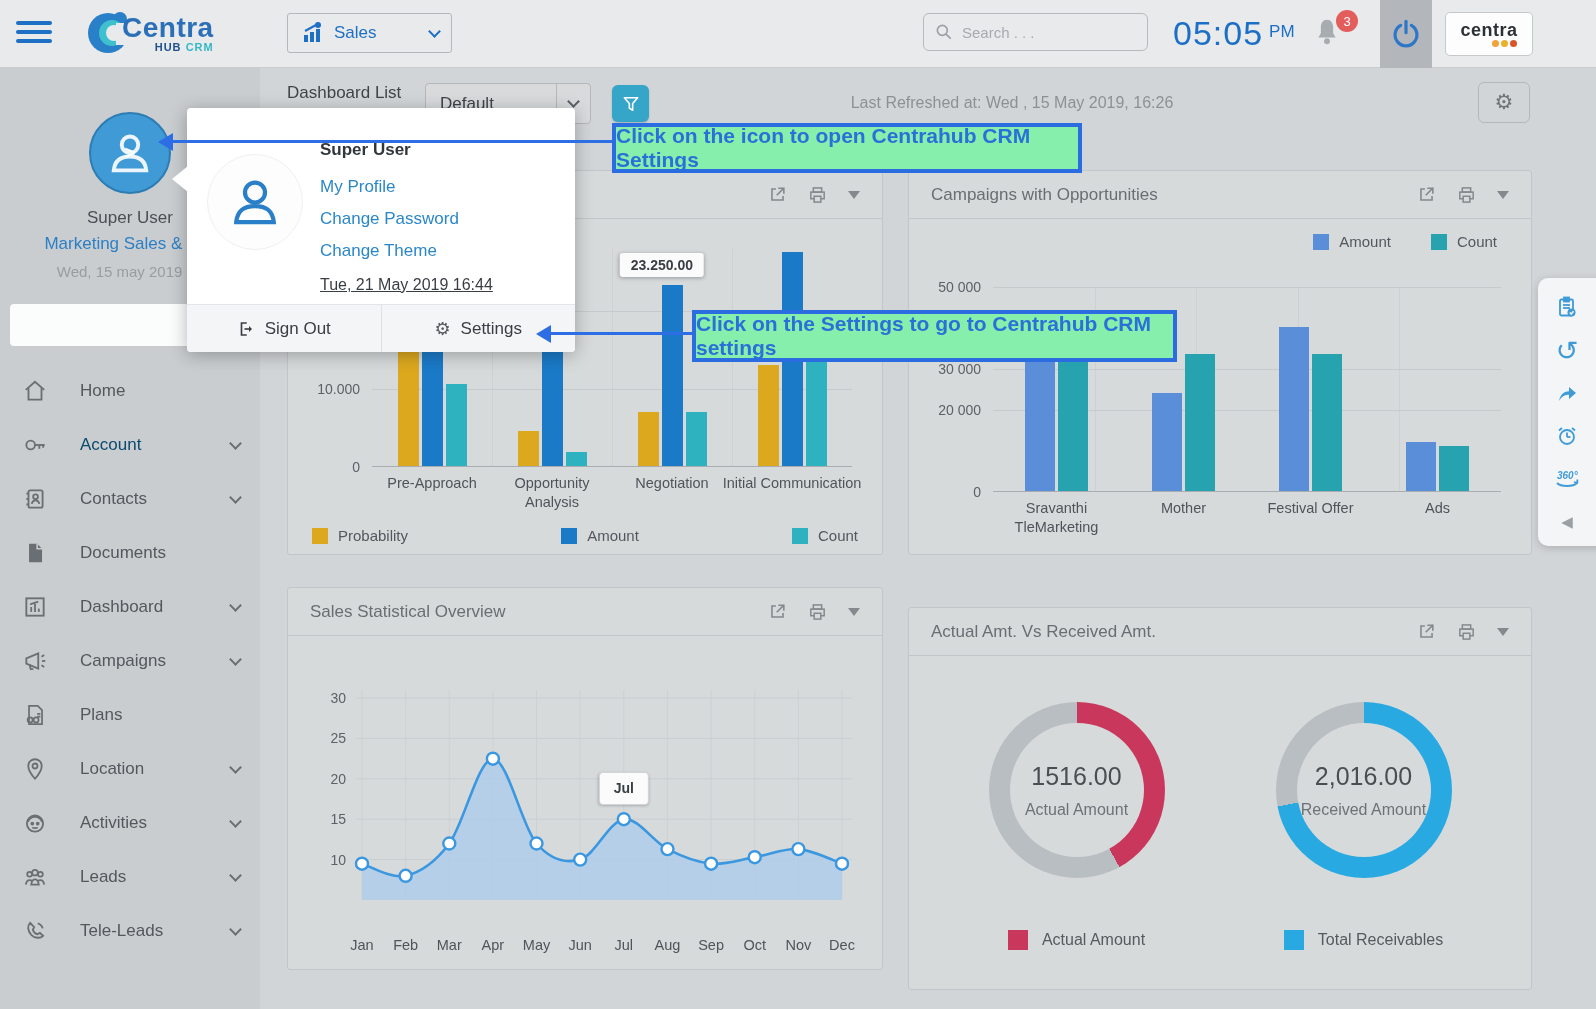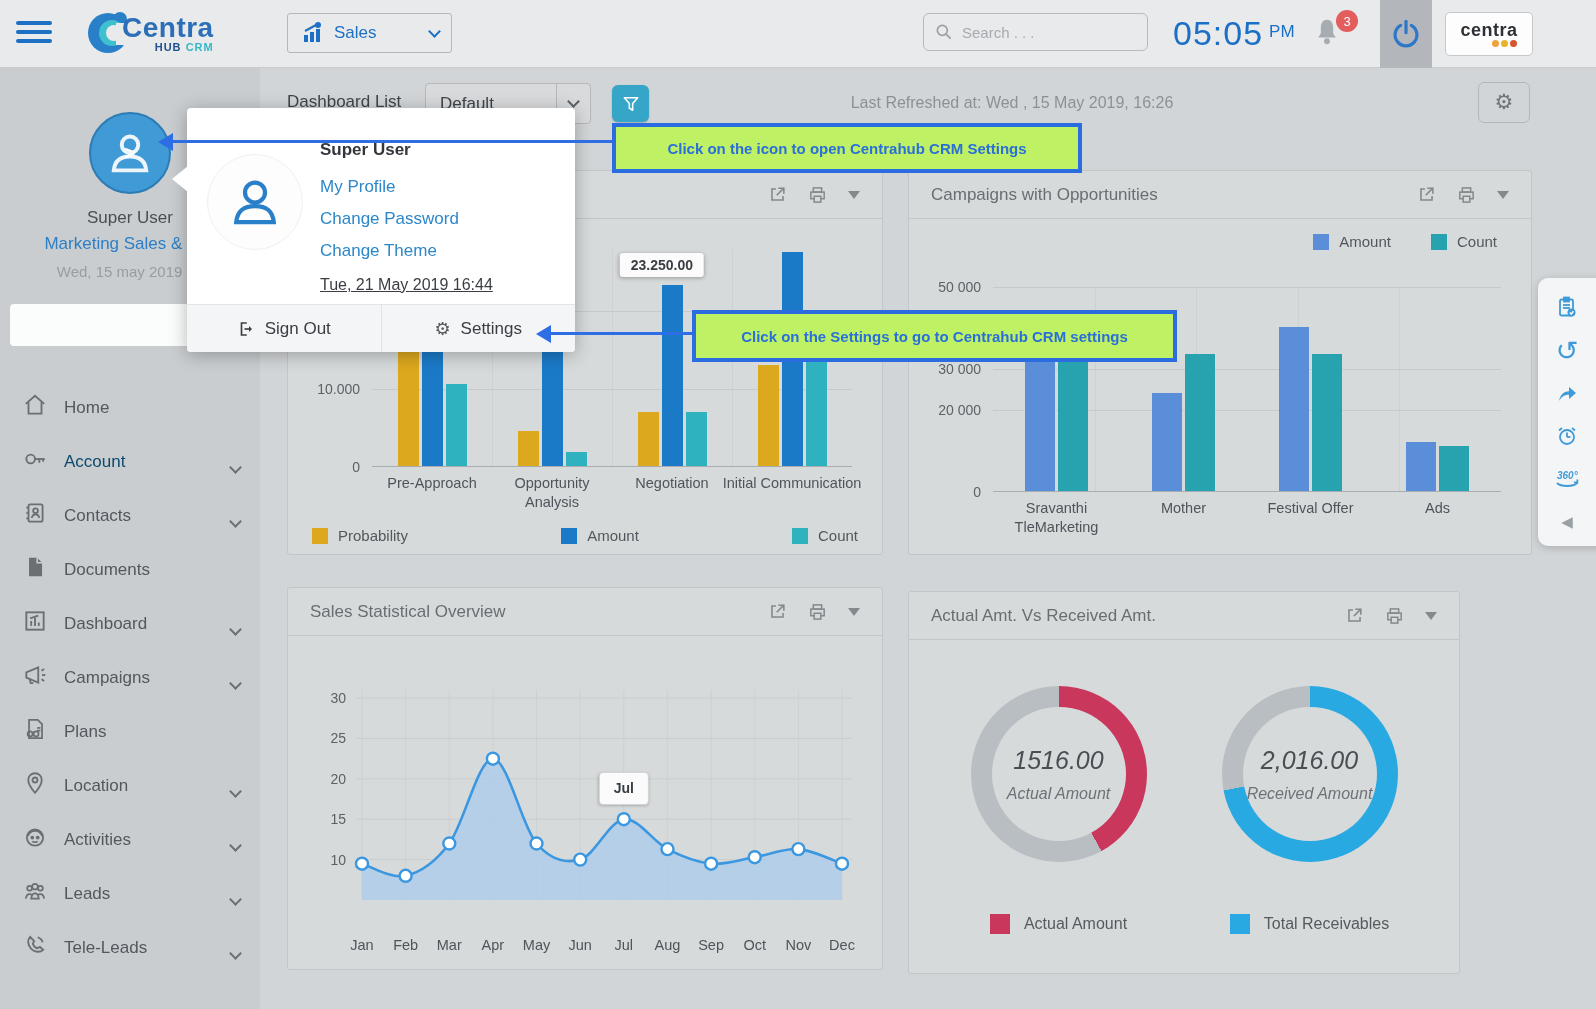--- a/index.html
+++ b/index.html
@@ -33,44 +33,44 @@
 
   
   .sidebar { position:absolute; left:0; top:68px; width:260px; height:941px; background:#c9cdd0; z-index:10; }
   .avatar { position:absolute; left:89px; top:44px; width:82px; height:82px; border-radius:50%; background:#3f9ad6; border:2px solid #2d7cb4; display:flex; align-items:center; justify-content:center; cursor:pointer; }
   .avatar .gt { position:absolute; color:#fff; font-size:19px; font-weight:bold; }
   .u-name { position:absolute; top:140px; width:260px; text-align:center; font-size:17px; color:#4a4f55; }
   .u-role { position:absolute; top:166px; width:230px; left:14px; text-align:center; font-size:17px; color:#2c7fc4; white-space:nowrap; overflow:hidden; }
   .u-date { position:absolute; top:195px; width:260px; text-align:center; font-size:15px; color:#989da1; }
   .side-box { position:absolute; left:10px; top:236px; width:206px; height:42px; background:#fbfcfc; border-radius:4px; }
   .menu { position:absolute; top:296px; left:0; width:260px; }
-  .menu-item { height:54px; display:flex; align-items:flex-end; padding:0 20px 0 22px; cursor:pointer; }
+  .menu-item { height:54px; display:flex; align-items:center; padding:0 20px 0 22px; cursor:pointer;gap:16px; }
   .menu-item .mi-ic { width:26px; height:26px; margin-right:16px; flex:none; }
   .menu-item .mi-label { font-size:17px; color:#53585e; }
   .menu-item.emph .mi-label { color:#0c4a6e; }
   .menu-item .mchev { width:9px; height:9px; border-right:2px solid #6a6f74; border-bottom:2px solid #6a6f74; transform:rotate(45deg); margin-left:auto; margin-top:-4px; }
 
   
   .main { position:absolute; left:260px; top:68px; width:1336px; height:941px; }
   .content-header { position:absolute; left:27px; top:12px; width:1245px; height:48px; }
-  .dl-label { position:absolute; left:0; top:12px; font-size:17px; color:#3f444a; }
+  .dl-label { position:absolute; left:0; top:3px; font-size:17px; color:#3f444a; }
   .dl-select { position:absolute; left:138px; top:3px; width:166px; height:41px; background:#d8dadc; border:1px solid #b4b8bb; border-radius:4px; display:flex; align-items:center; cursor:pointer; }
   .dl-select .val { font-size:17px; color:#3f444a; padding-left:14px; }
   .dl-select .cell { margin-left:auto; width:34px; height:100%; border-left:1px solid #b4b8bb; display:flex; align-items:center; justify-content:center; }
   .dl-select .cell .chev { border-color:#5a5f64; margin:0; margin-top:-4px; }
   .filter-btn { position:absolute; left:325px; top:5px; width:37px; height:37px; background:#35a6c8; border-radius:6px; display:flex; align-items:center; justify-content:center; cursor:pointer; box-shadow:0 1px 2px rgba(0,0,0,.2); }
   .refreshed { position:absolute; left:480px; top:14px; width:490px; text-align:center; font-size:16px; color:#8c9196; }
   .gear-btn { position:absolute; left:1191px; top:2px; width:52px; height:41px; border:1px solid #b4b8bb; border-radius:6px; display:flex; align-items:center; justify-content:center; cursor:pointer; }
   .gear-glyph { font-family:"DejaVu Sans", sans-serif; color:#6f7479; font-size:21px; line-height:1; }
 
   .panel { position:absolute; background:#d7dadb; border:1px solid #c2c6c8; border-radius:3px; }
   .p1 { left:27px; top:102px; width:596px; height:385px; }
   .p2 { left:648px; top:102px; width:624px; height:385px; }
   .p3 { left:27px; top:519px; width:596px; height:383px; }
-  .p4 { left:648px; top:523px; width:552px; height:383px; }
+  .p4 { left:648px; top:539px; width:624px; height:383px; }
   .p-head { height:48px; border-bottom:1px solid #c2c6c8; display:flex; align-items:center; padding:0 22px; }
   .p-title { font-size:17px; color:#696e73; }
   .p-icons { margin-left:auto; display:flex; align-items:center; gap:20px; }
   .p-icons .pic { cursor:pointer; display:flex; align-items:center; }
   .caret-down { width:0; height:0; border-left:6px solid transparent; border-right:6px solid transparent; border-top:8px solid #84898e; }
   .p-body { position:relative; padding:12px 24px 0 24px; height:calc(100% - 48px); }
 
   
   .bc-plot { position:relative; margin-left:60px; margin-right:6px; border-bottom:1px solid #a9adb1; display:flex; justify-content:space-around; align-items:flex-end; }
   .gridline { position:absolute; left:0; right:0; height:1px; background:#c6cacc; }
@@ -87,21 +87,21 @@
 
   
   .line-wrap { position:relative; }
   .line-tip { position:absolute; background:#fbfbfb; border:1px solid #d2d5d7; border-radius:4px; padding:5px 14px; font-size:14px; font-weight:bold; color:#3a3e44; text-align:center; line-height:1.5; box-shadow:0 1px 3px rgba(0,0,0,.2); transform:translate(-50%,-100%); white-space:nowrap; }
 
   
   .donut-row { display:flex; padding-top:34px; }
   .donut-col { flex:1; display:flex; flex-direction:column; align-items:center; }
   .donut { position:relative; width:176px; height:176px; border-radius:50%; }
   .donut::after { content:""; position:absolute; inset:21px; border-radius:50%; background:#d7dadb; }
-  .donut .ctr { position:absolute; inset:21px; display:flex; flex-direction:column; align-items:center; justify-content:center; z-index:2;font-style:italic; }
+  .donut .ctr { position:absolute; inset:21px; display:flex; flex-direction:column; align-items:center; justify-content:center; z-index:2; }
   .donut .val { font-size:25px; color:#4a4e53; }
   .donut .lab { font-size:16px; color:#6d7277; margin-top:10px; }
   .d-legend { display:flex; align-items:center; gap:14px; margin-top:52px; font-size:16px; color:#555a5e; }
   .d-legend .sq { width:20px; height:20px; display:block; }
 
   
   .side-tools { position:absolute; left:1538px; top:278px; width:70px; height:268px; background:#f3f5f6; border-radius:10px 0 0 10px; box-shadow:0 2px 8px rgba(0,0,0,.18); z-index:30; display:flex; flex-direction:column; align-items:flex-start; padding:14px 0 8px 14px; gap:13px; }
   .side-tools .tool { width:30px; height:30px; display:flex; align-items:center; justify-content:center; cursor:pointer; color:#3f9bd8; }
   .hist-glyph { font-family:"DejaVu Sans", sans-serif; font-size:27px; color:#3f9bd8; line-height:1; }
   .collapse-glyph { font-family:"DejaVu Sans", sans-serif; font-size:15px; color:#9aa0a4; }
@@ -111,21 +111,21 @@
   .popup .ptr { position:absolute; left:-15px; top:58px; width:0; height:0; border-top:13px solid transparent; border-bottom:13px solid transparent; border-right:16px solid #fff; }
   .pu-avatar { position:absolute; left:20px; top:46px; width:96px; height:96px; border-radius:50%; border:1px solid #eef0f2; background:#fdfdfe; display:flex; align-items:center; justify-content:center; }
   .pu-title { position:absolute; left:133px; top:32px; font-size:17px; font-weight:bold; color:#33373c; }
   .pu-link { position:absolute; left:133px; font-size:17px; color:#2c87c9; cursor:pointer; }
   .pu-date { position:absolute; left:133px; top:168px; font-size:16px; color:#3a3e44;text-decoration:underline; }
   .pu-foot { position:absolute; left:0; bottom:0; width:100%; height:48px; background:#f4f5f6; border-top:1px solid #e3e6e8; border-radius:0 0 4px 4px; display:flex; }
   .pu-btn { flex:1; display:flex; align-items:center; justify-content:center; gap:10px; font-size:17px; color:#3a3e44; cursor:pointer; }
   .pu-btn + .pu-btn { border-left:1px solid #dfe2e4; }
 
   
-  .callout { position:absolute; background:#bef264; border:4px solid #2b6ce0; display:flex; align-items:center; justify-content:center; font-size:15px; font-weight:bold; color:#2b6fd8; z-index:70; }
+  .callout { position:absolute; background:#86efac; border:4px solid #2b6ce0; display:flex; align-items:center; justify-content:center; font-size:21px; font-weight:bold; color:#2b6fd8; z-index:70; }
   .c1 { left:612px; top:123px; width:470px; height:50px; }
   .c2 { left:692px; top:310px; width:485px; height:52px; }
   .aline { position:absolute; height:3px; background:#2e6ee4; z-index:70; }
   .l1 { left:172px; top:140px; width:440px; }
   .l2 { left:550px; top:332px; width:142px; }
   .ahead { position:absolute; width:0; height:0; border-top:9px solid transparent; border-bottom:9px solid transparent; border-right:15px solid #2e6ee4; z-index:70; }
   .h1 { left:158px; top:133px; }
   .h2 { left:536px; top:325px; }
 </style>
 </head>

